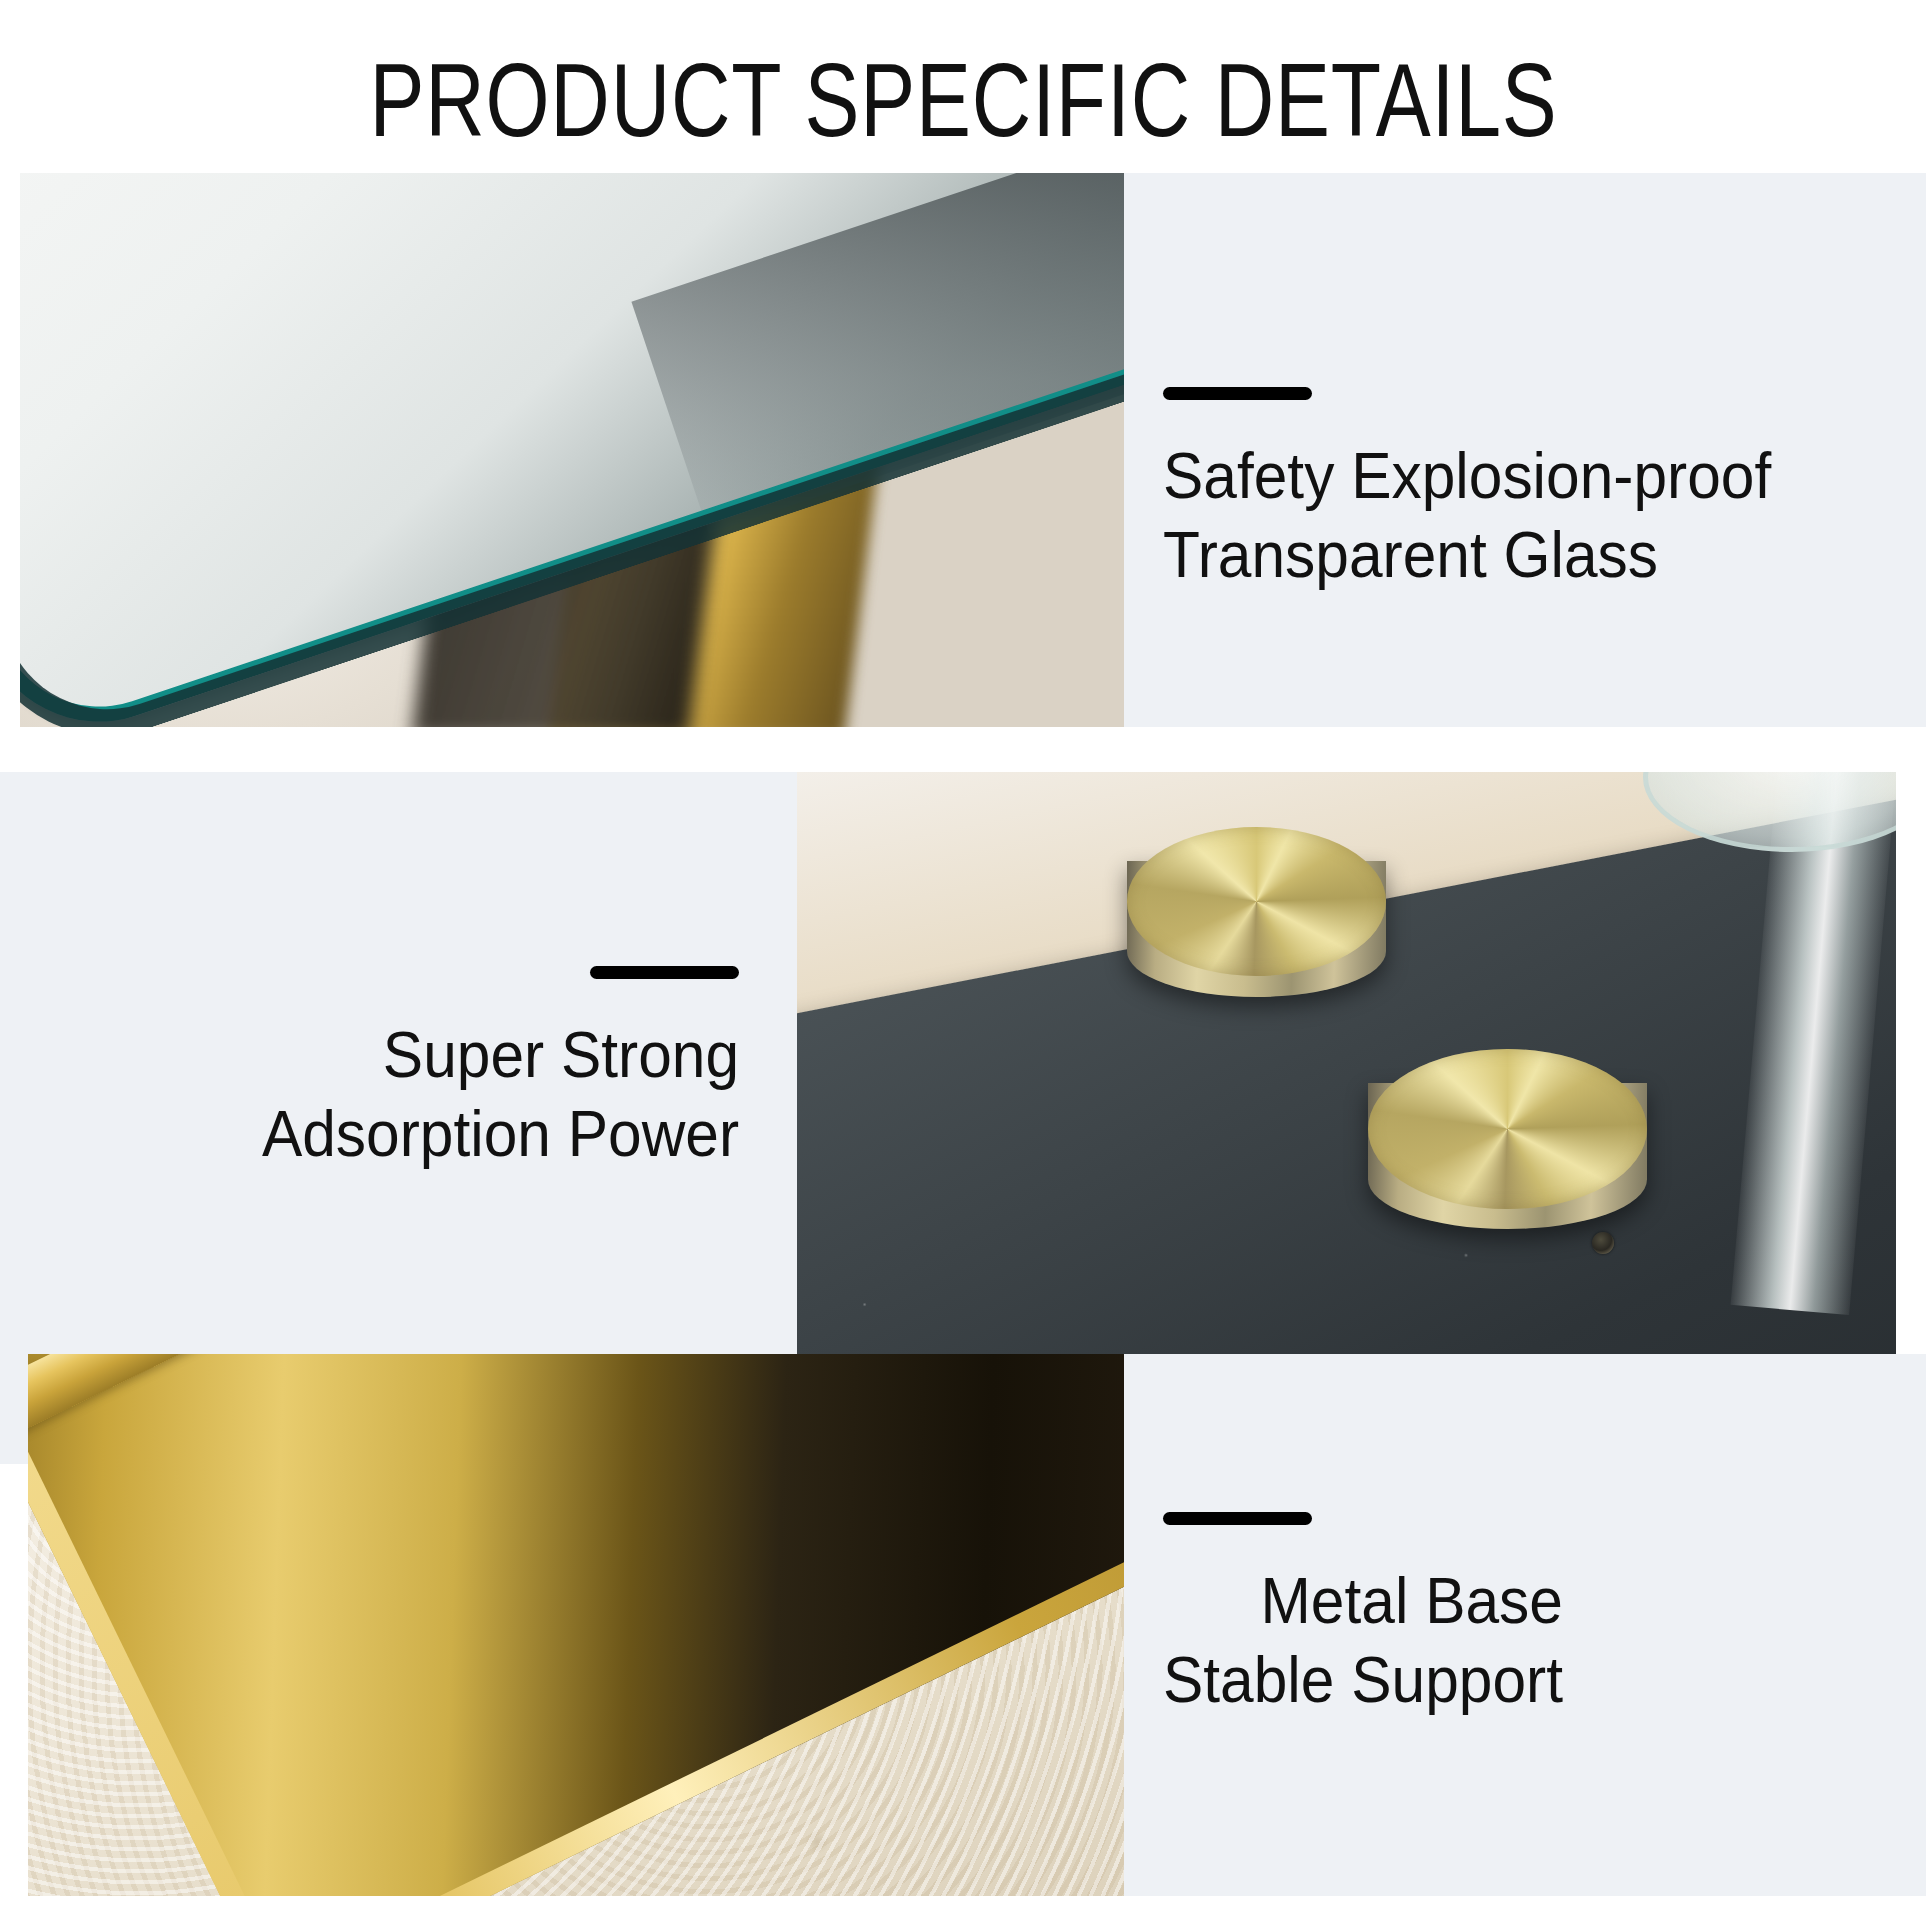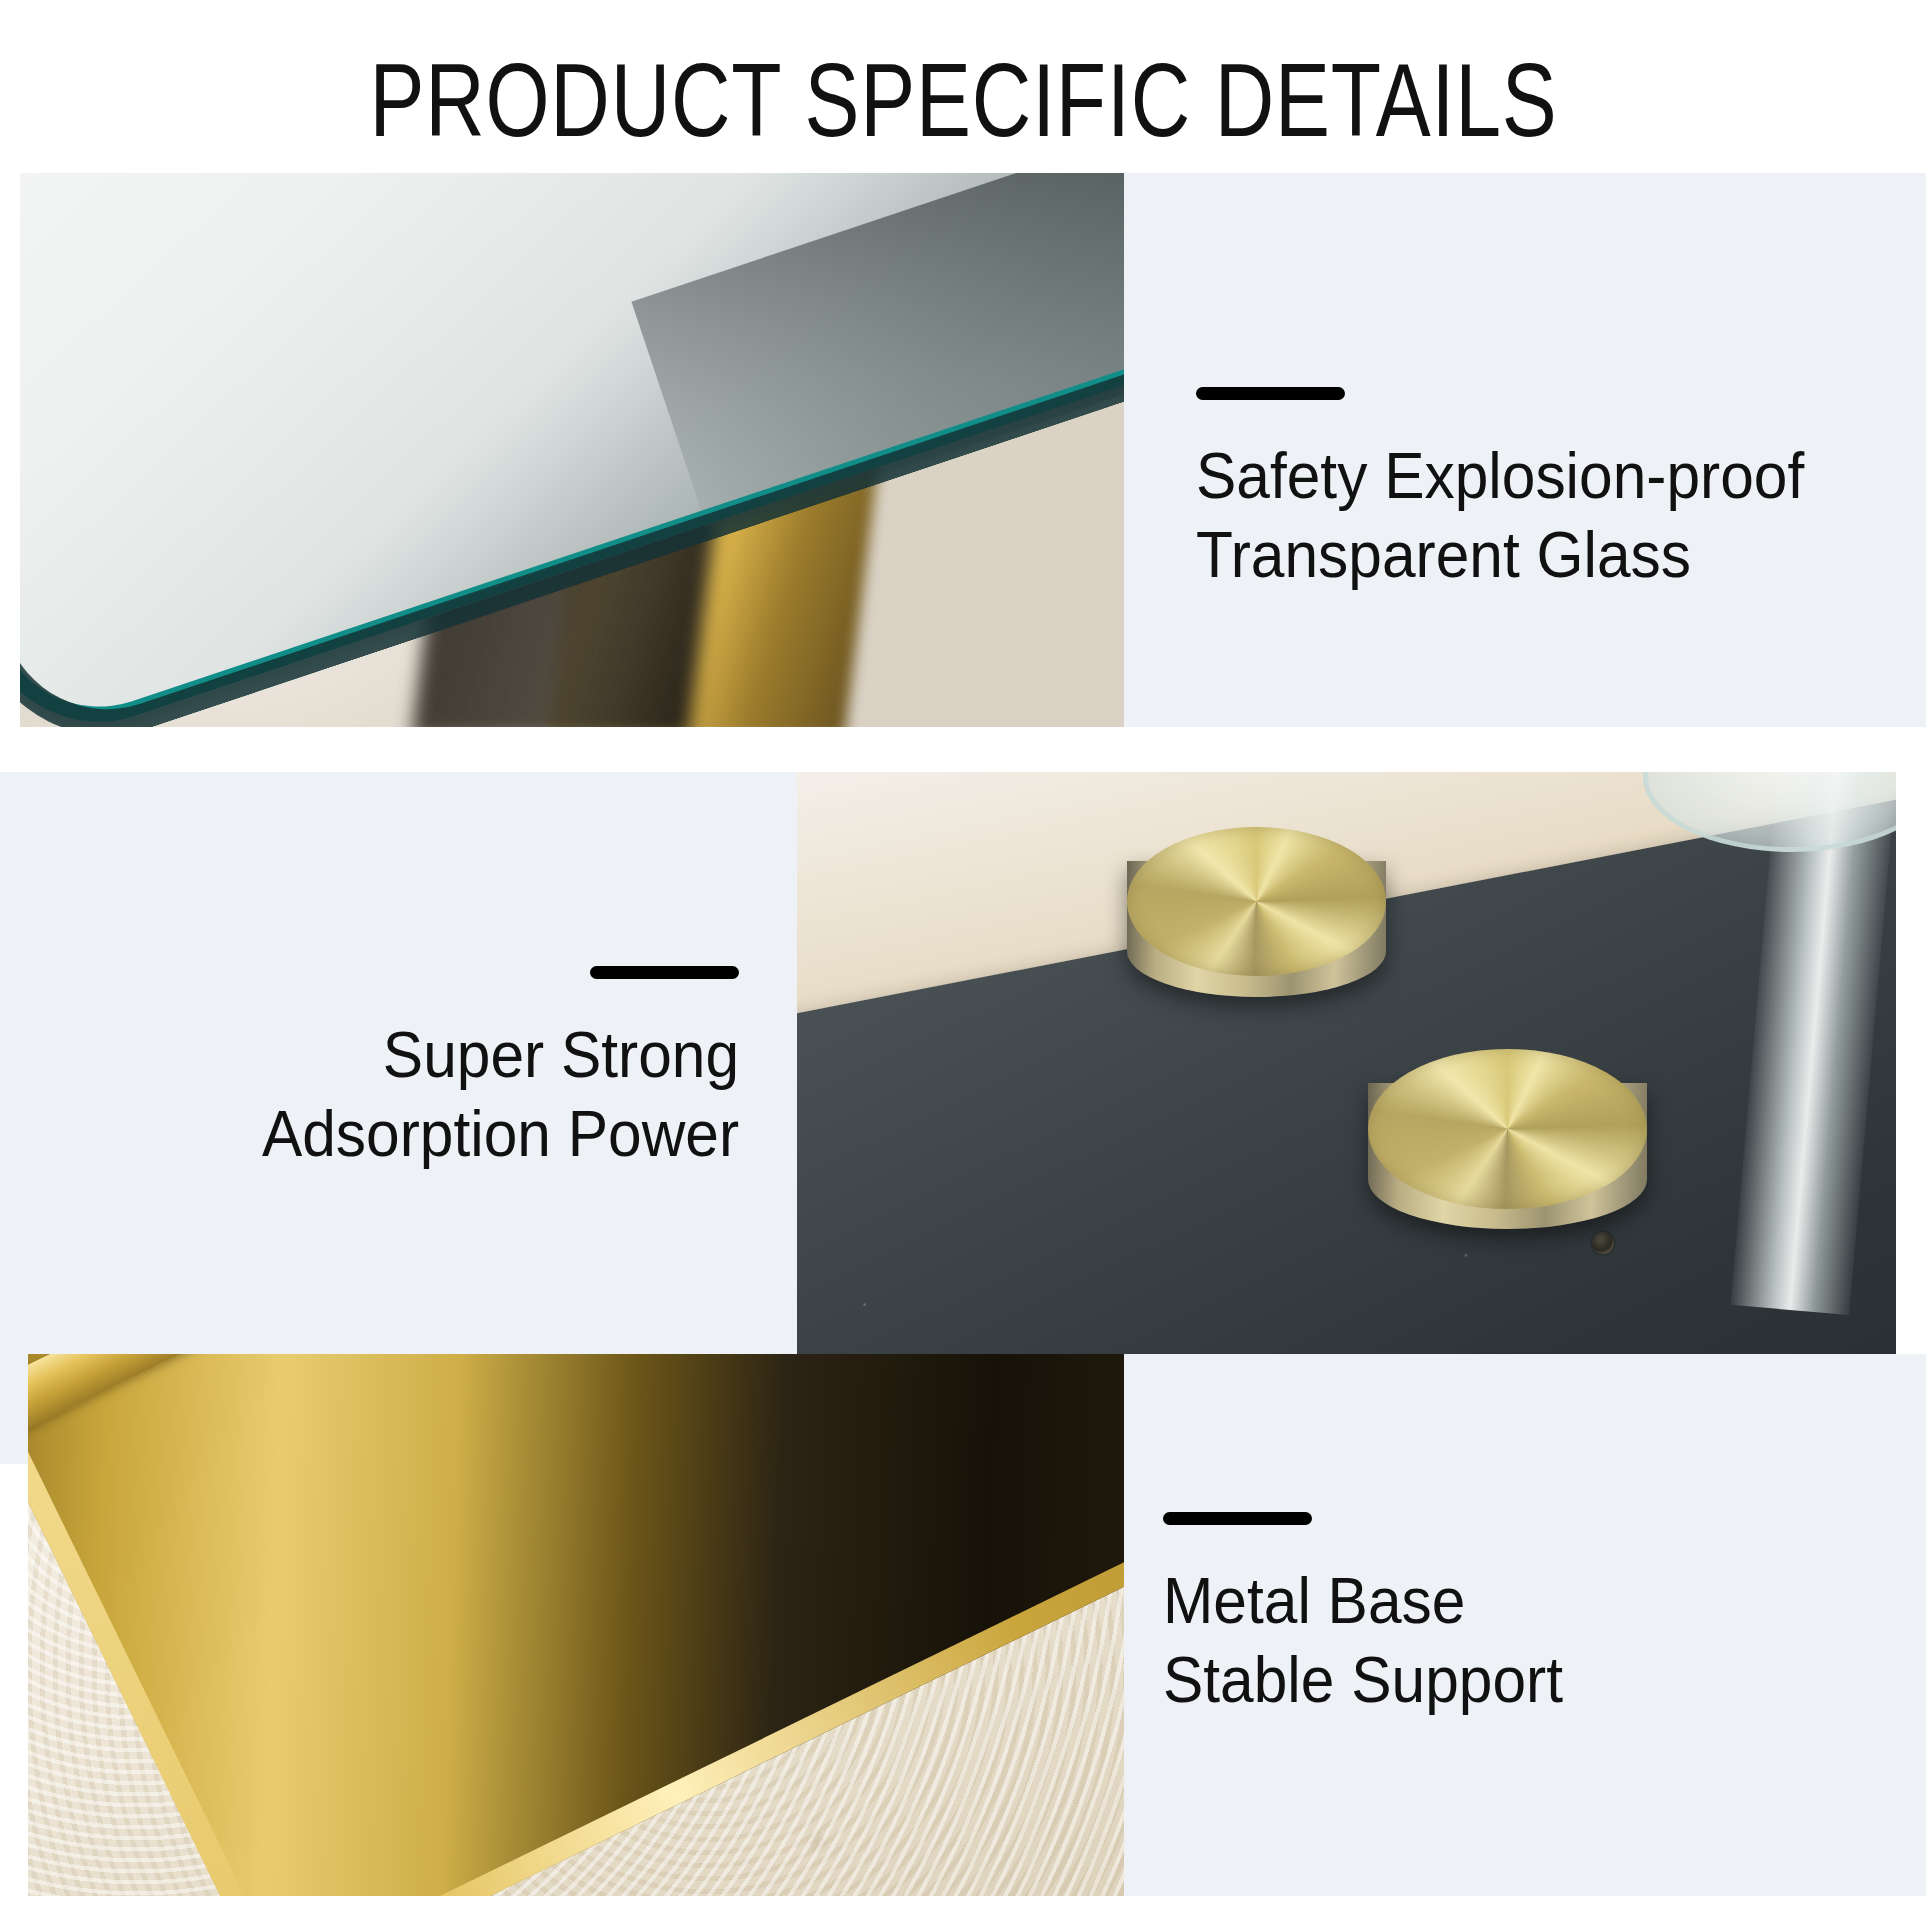--- a/index.html
+++ b/index.html
@@ -81,31 +81,31 @@
     display: block;
     font-size: 65px;
     line-height: 79px;
     color: #111111;
     font-weight: 400;
     white-space: nowrap;
     transform: scaleX(0.93);
   }
 
   
-  .row-1 .caption { left: 1163px; top: 214px; text-align: left; margin-left: 33px; }
+  .row-1 .caption { left: 1163px; top: 214px; text-align: left; }
   .row-1 .caption .cap-line { transform-origin: 0% 50%; }
   .row-1 .caption .dash { margin-bottom: 36px; }
 
   
   .row-2 .caption { right: 1188px; top: 194px; text-align: right; }
   .row-2 .caption .cap-line { transform-origin: 100% 50%; }
   .row-2 .caption .dash { margin-left: auto; margin-bottom: 36px; }
 
   
-  .row-3 .caption { left: 1163px; top: 158px; text-align: left; }
+  .row-3 .caption { left: 1163px; top: 158px; text-align: right; }
   .row-3 .caption .cap-line { transform-origin: 0% 50%; }
   .row-3 .caption .dash { margin-bottom: 36px; }
 
   
   .ph1 { background: #cfc7ba; position: relative; }
   .ph1 .carpet {
     position: absolute; inset: 0;
     background:
       radial-gradient(ellipse 416px 297px at 18% 72%, #f3efe8 0%, #e6dfd4 55%, #dad2c5 100%),
       linear-gradient(150deg, #efeae1 0%, #e4ddd1 40%, #d6cdbe 100%);

